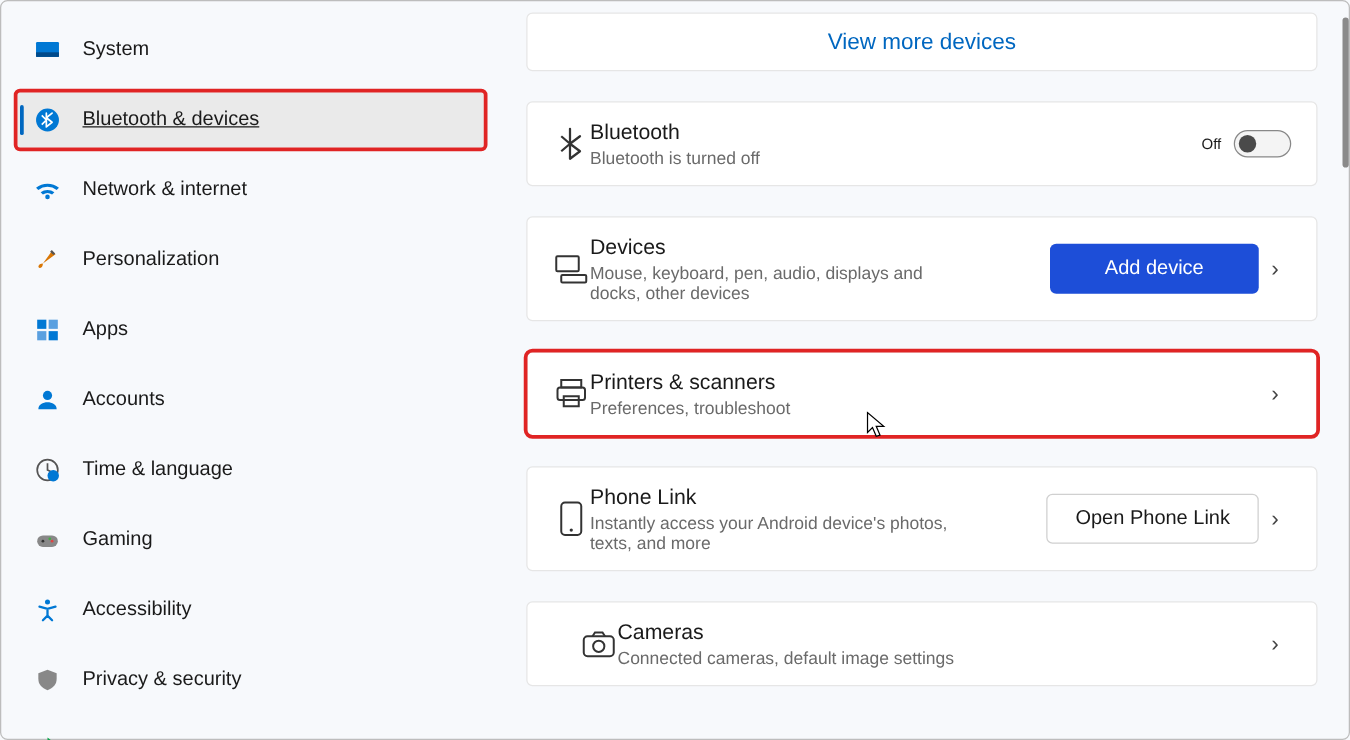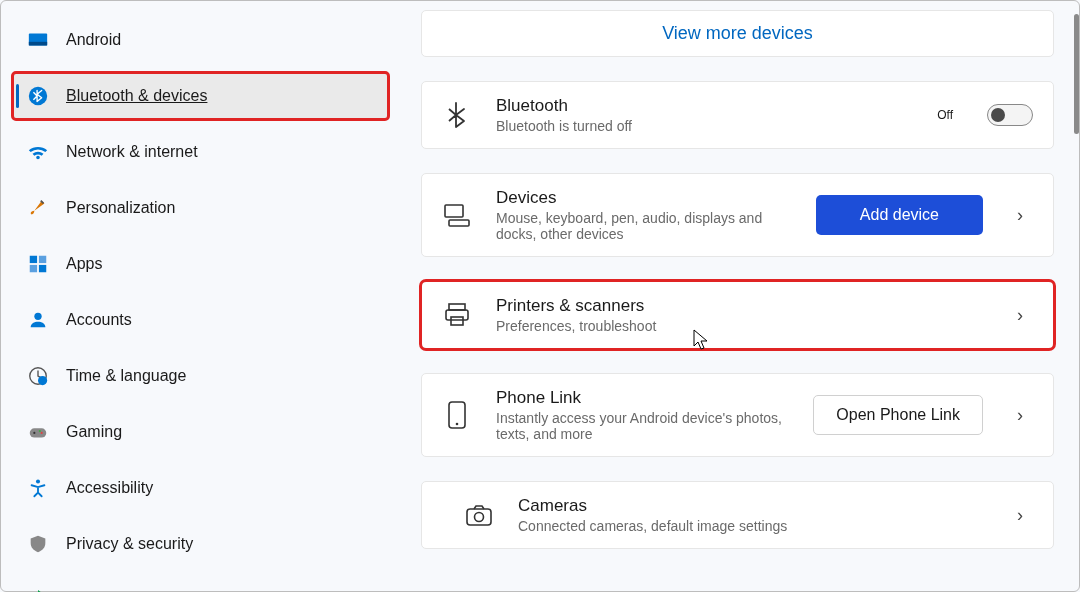--- a/index.html
+++ b/index.html
@@ -75,21 +75,20 @@
     font-size:18px;
     cursor:pointer;
   }
   .card {
     background:#fff;
     border:1px solid #e6e6e6;
     border-radius:5px;
     display:flex;
     align-items:center;
     padding:14px 20px;
-    gap:24px;
     margin-bottom:24px;
     position:relative;
   }
   .card .card-icon {
     width:30px; height:30px;
     display:flex; align-items:center; justify-content:center;
     color:#4a4a4a;
   }
   .card .titles { flex:1; }
   .card .ct { font-size:17px; color:#1a1a1a; }
@@ -136,21 +135,21 @@
 
 <div class="layout">
   <nav class="sidebar">
     <div class="nav-item">
       <span class="icon">
         <svg width="22" height="22" viewBox="0 0 24 24">
             <rect x="2" y="5" width="20" height="13" rx="1" fill="#0078d4"></rect>
             <rect x="2" y="14" width="20" height="4" fill="#004a8a"></rect>
           </svg>
       </span>
-      <span>Android</span>
+      <span>System</span>
     </div>
 
     <div class="nav-item active highlight-nav">
       <span class="icon">
         <svg width="22" height="22" viewBox="0 0 24 24">
             <circle cx="12" cy="12" r="10" fill="#0078d4"></circle>
             <path d="M11 6v12l5-4-5-4 5-4-5 4V6z M7 8l4 4-4 4" stroke="#fff" stroke-width="1.5" fill="none" stroke-linejoin="round"></path>
           </svg>
       </span>
       <span>Bluetooth &amp; devices</span>

